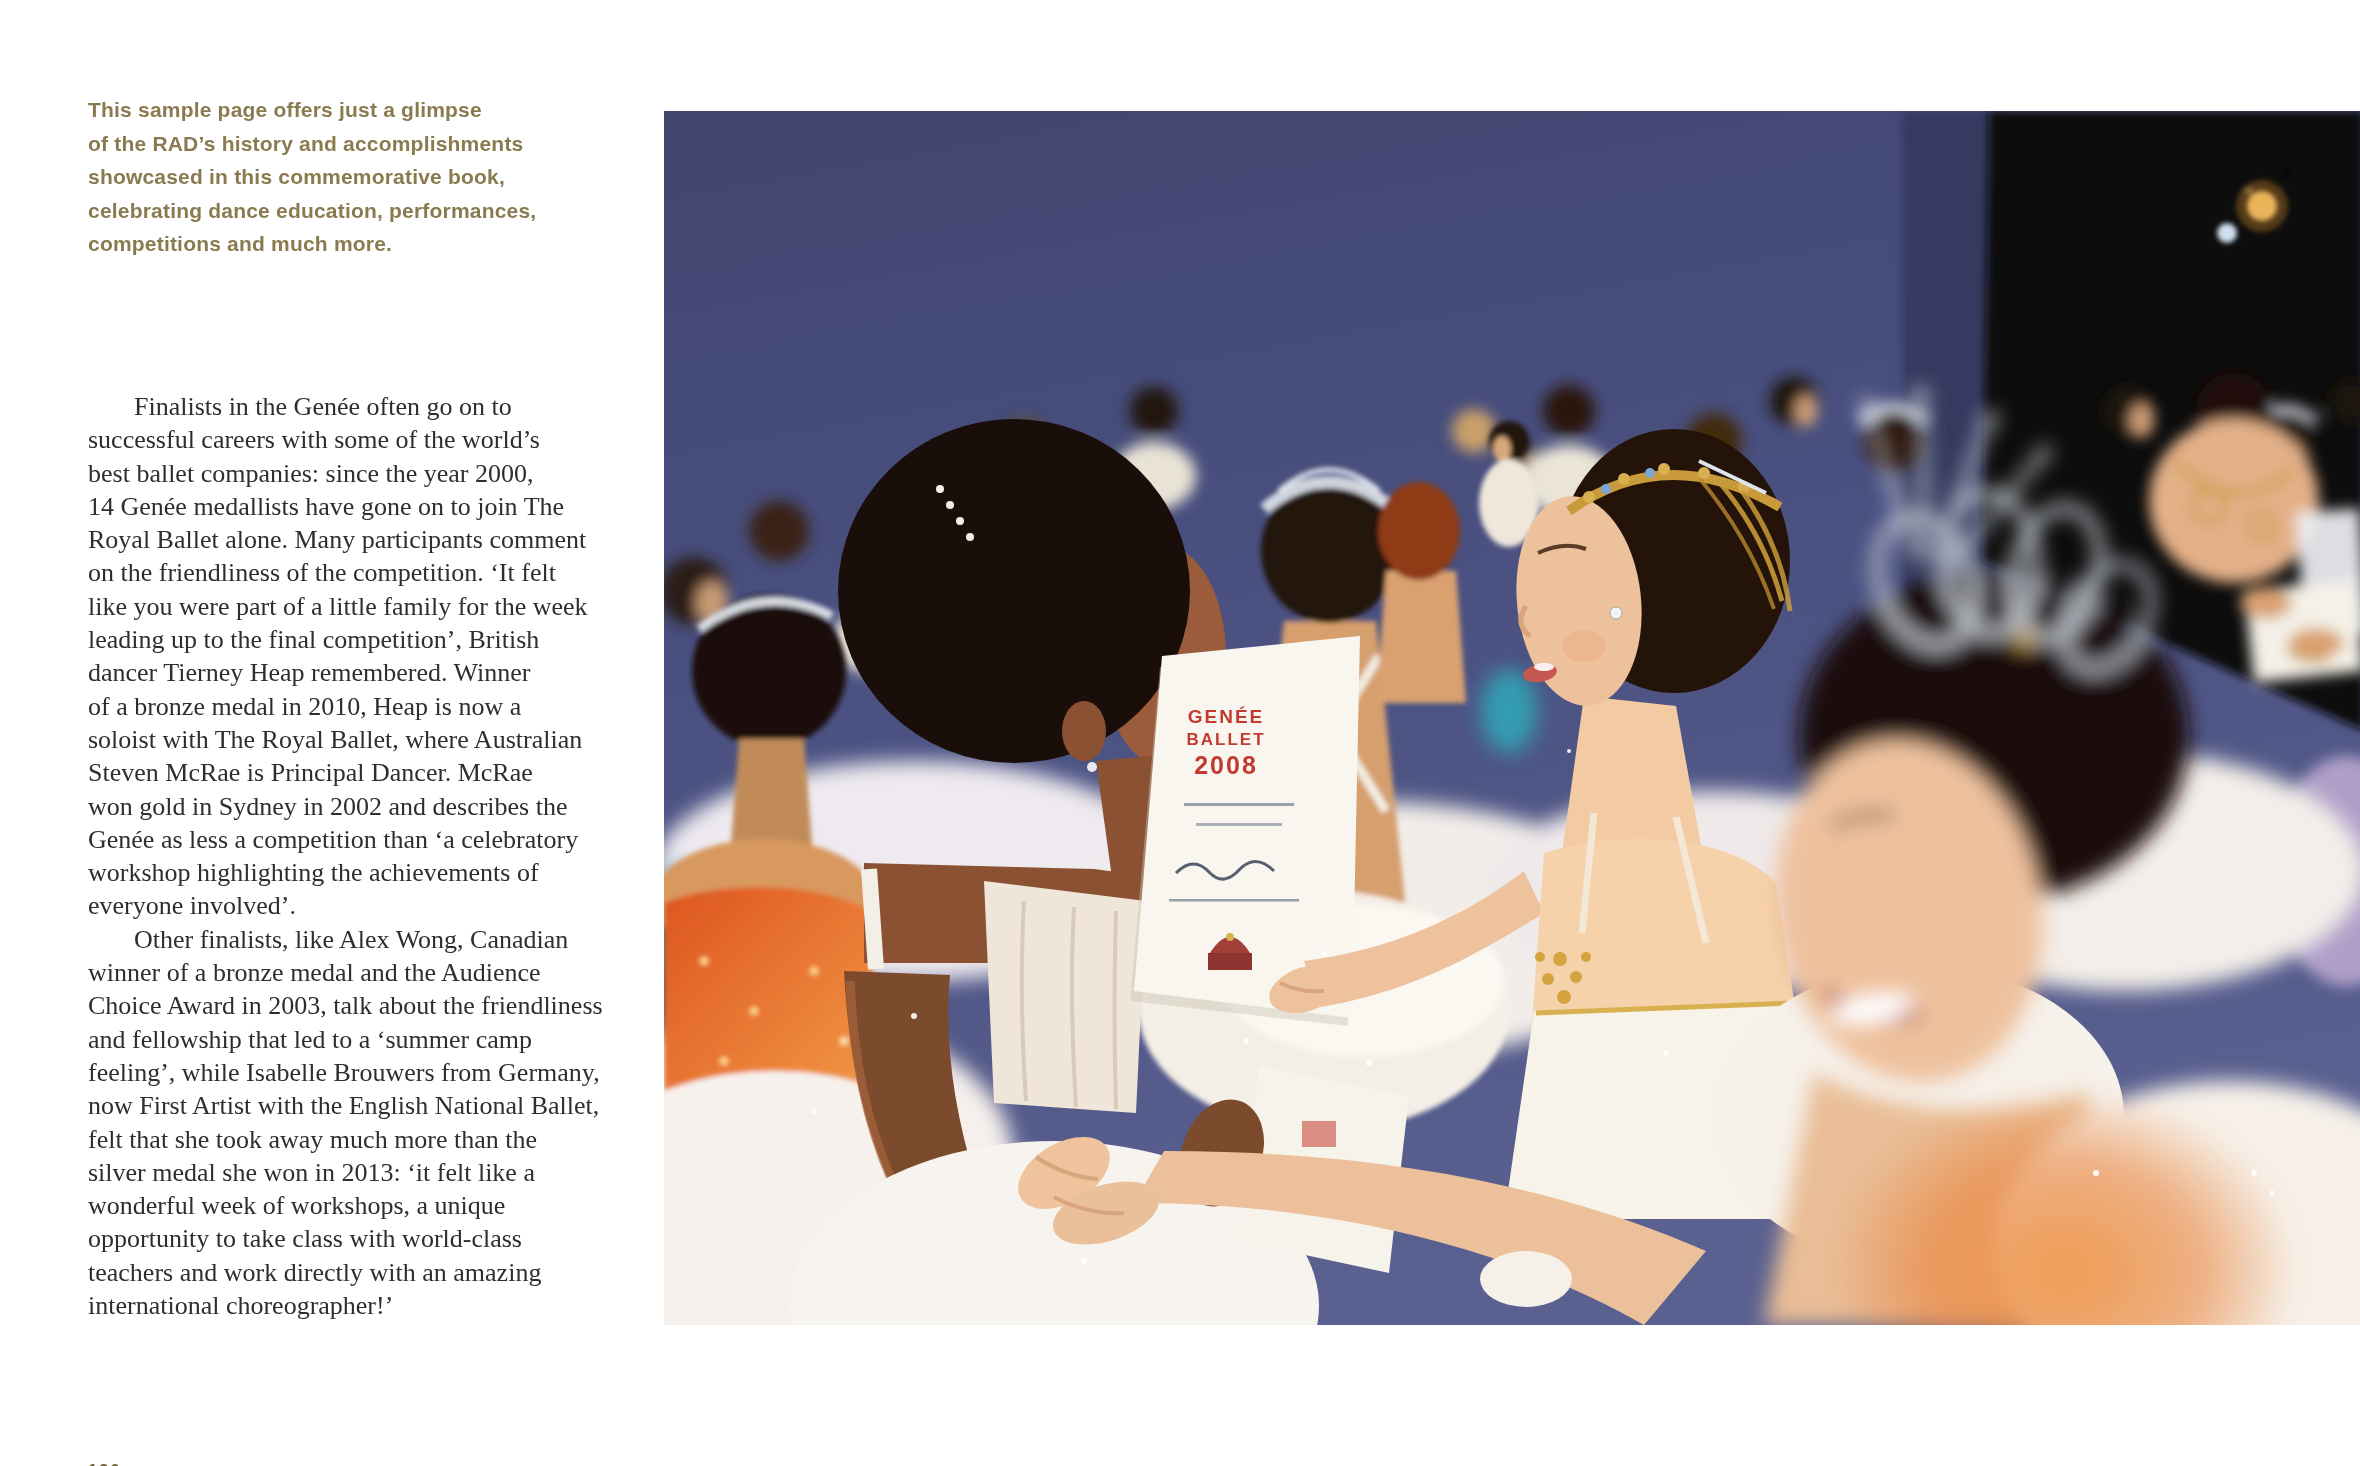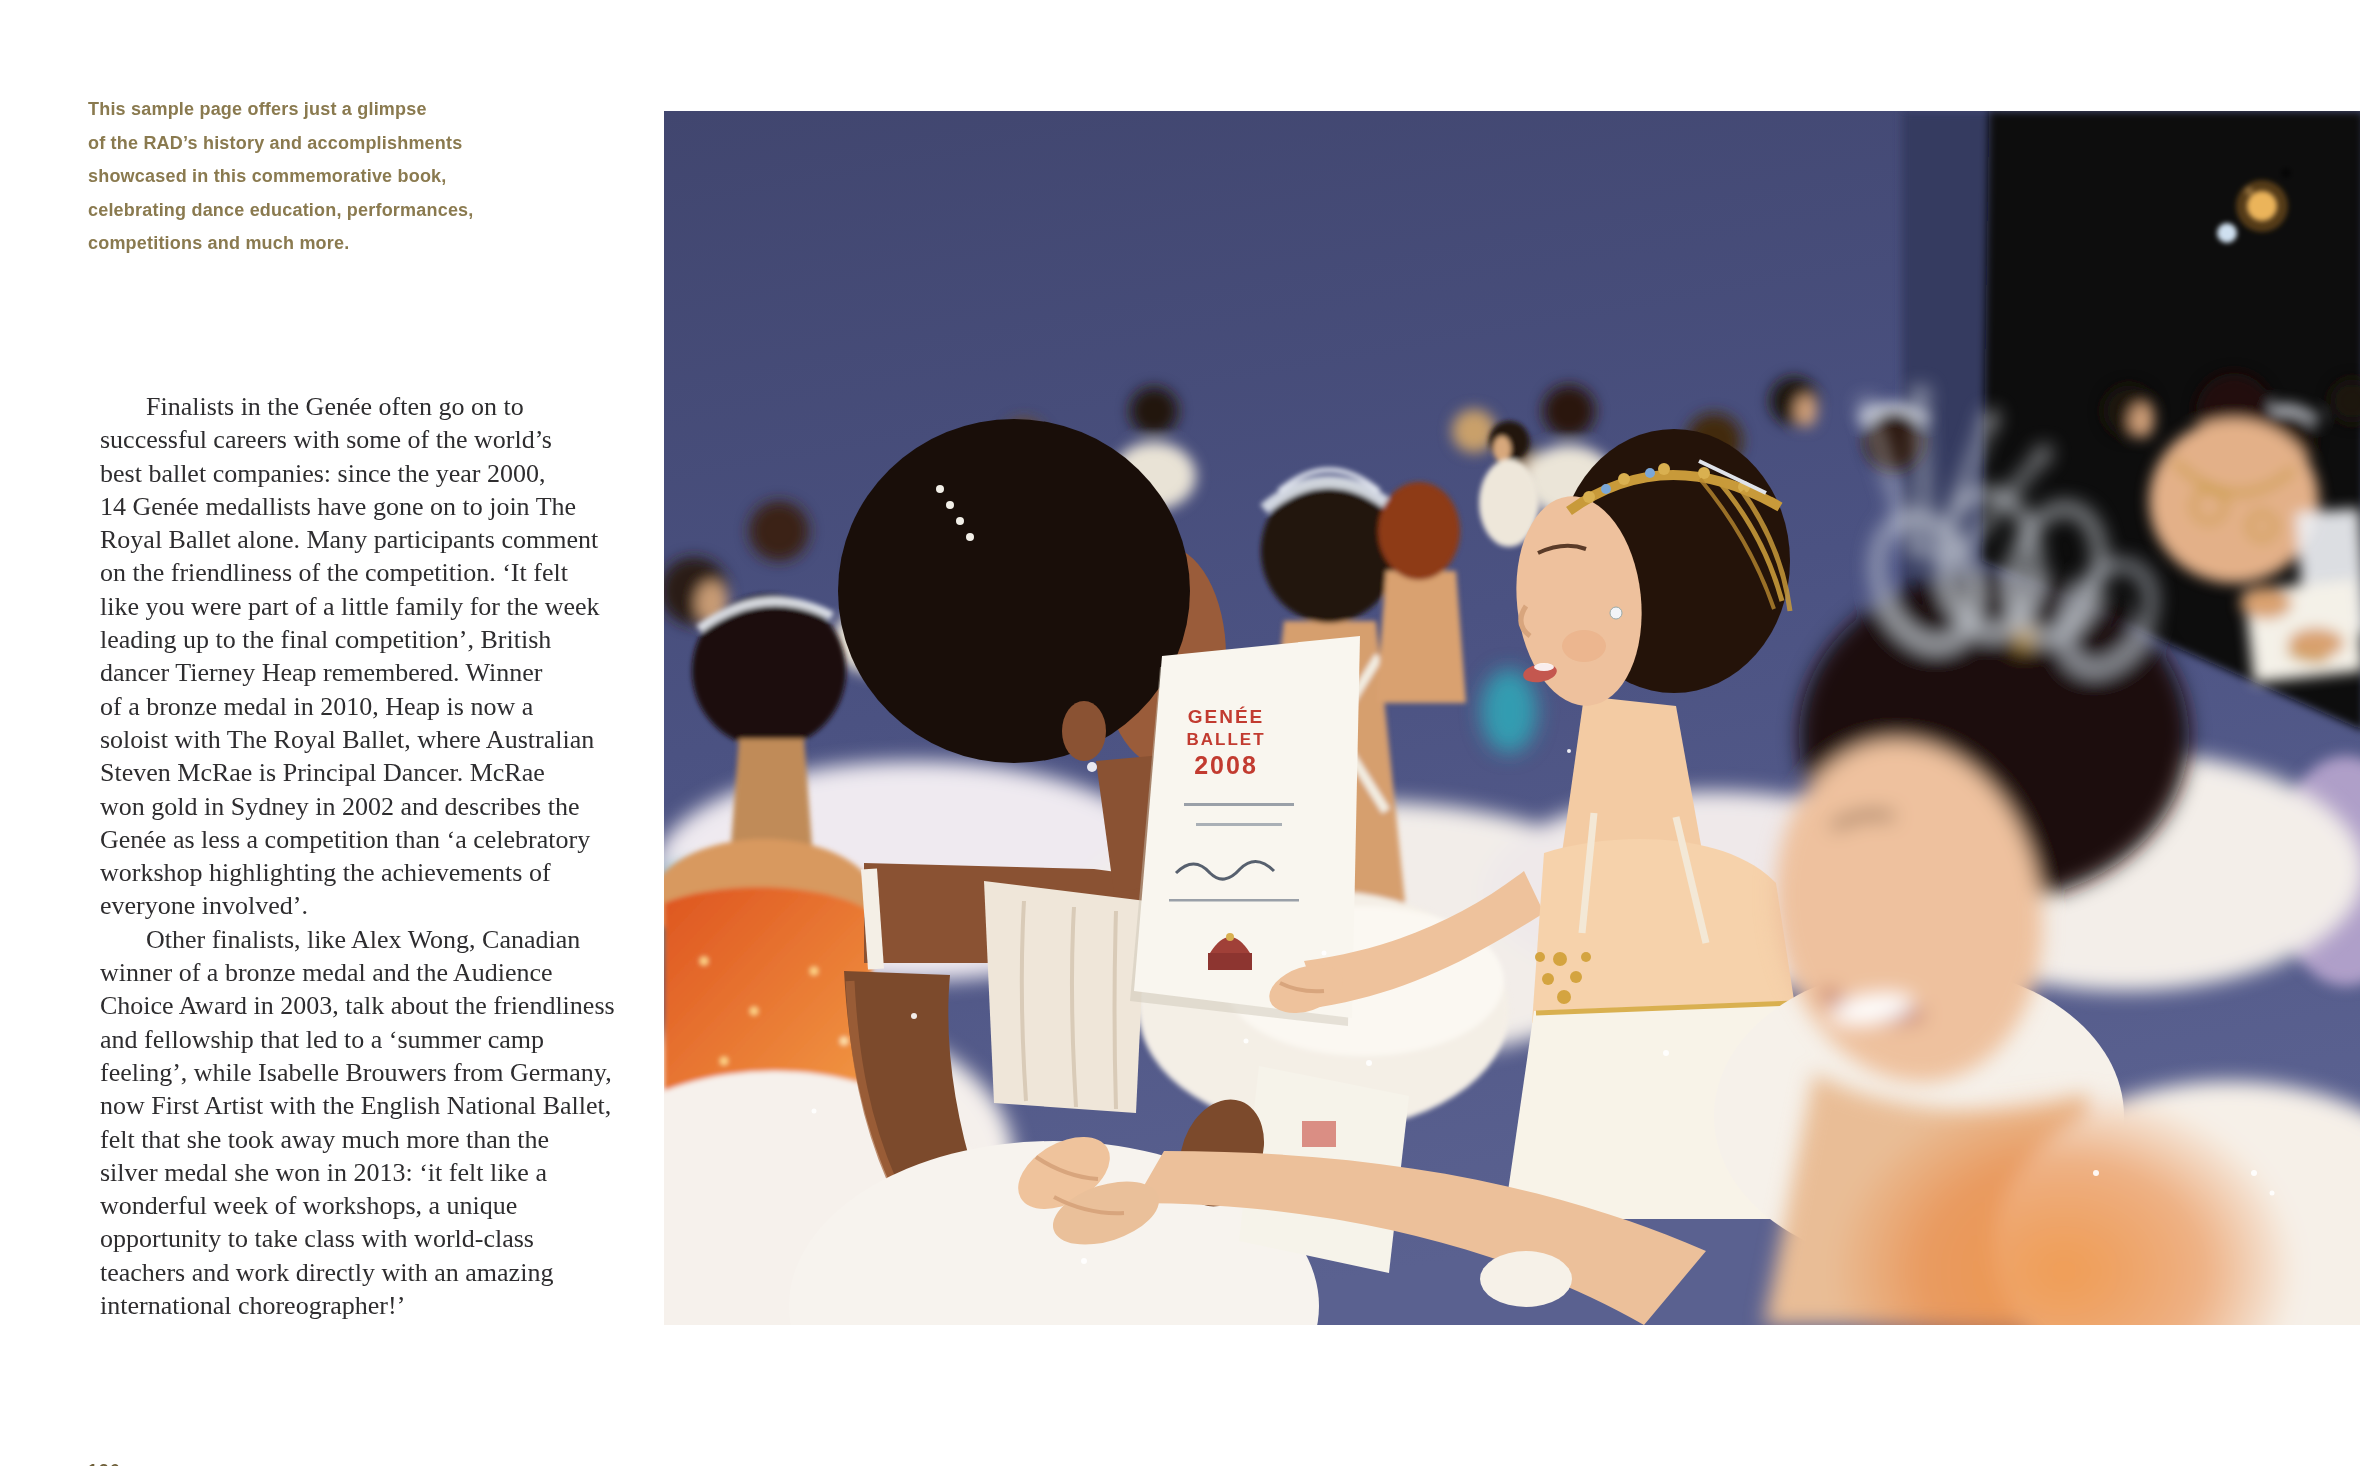--- a/index.html
+++ b/index.html
@@ -5,31 +5,31 @@
   html,body{margin:0;padding:0;}
   body{
     width:2360px;height:1466px;position:relative;overflow:hidden;
     background:#ffffff;
     font-family:"Liberation Sans",sans-serif;
   }
   .left-col{position:absolute;left:88px;top:0;width:545px;}
   .intro{
     position:absolute;left:88px;top:93px;width:560px;
     font-family:"Liberation Sans",sans-serif;
-    font-size:18px;line-height:33.5px;font-weight:700;
+    font-size:21px;line-height:33.5px;font-weight:700;
     color:#8a7a4f;white-space:pre-line;margin:0;
     letter-spacing:.2px;
   }
   .body-para{
     font-family:"Liberation Serif","DejaVu Serif",serif;
     font-size:26px;line-height:33.3px;font-weight:400;
     color:#2e2d2f;white-space:pre-line;margin:0;
     text-indent:46px;
   }
-  .article{position:absolute;left:100px;top:390px;width:560px;}
+  .article{position:absolute;left:88px;top:390px;width:560px;}
   .page-footer{
     position:absolute;left:88px;top:1461px;height:24px;
     display:flex;align-items:baseline;gap:34px;
     font-family:"Liberation Sans",sans-serif;
   }
   .page-number{
     font-size:17px;font-weight:700;color:#6f6039;letter-spacing:1.5px;
   }
   .book-title{
     font-size:12px;font-weight:400;color:#a89d7c;letter-spacing:3.2px;

